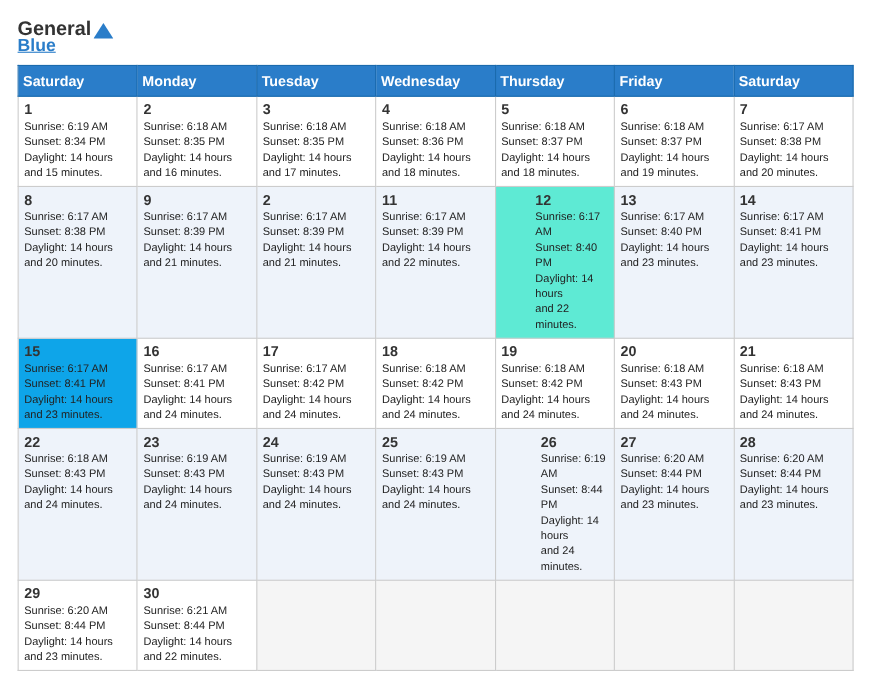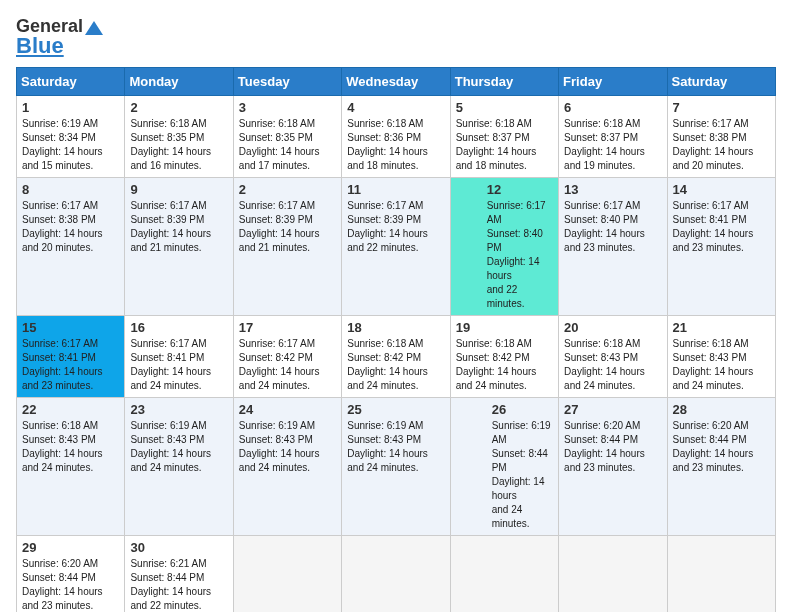--- a/index.html
+++ b/index.html
@@ -89,21 +89,21 @@
 <body>
 
 <div class="header-area">
   <div class="logo">
     <div class="logo-row">
       <span style="font-size:18px;font-weight:bold;color:#333;">General</span>
       <svg width="18" height="18" viewBox="0 0 18 18" style="margin-left:2px;margin-top:-2px;">
         <polygon points="9,2 18,16 0,16" fill="#2a7dc9"></polygon>
       </svg>
     </div>
-    <span style="font-size:22px;font-weight:bold;color:#2a7dc9;margin-top:-4px;text-decoration:underline;">Blue</span>
+    <span style="font-size:16px;font-weight:bold;color:#2a7dc9;margin-top:-4px;text-decoration:underline;">Blue</span>
   </div>
   <div class="title-area">
     <div class="month-title"></div>
     <div class="location-title"></div>
   </div>
 </div>
 
 <table class="calendar">
   <thead>
     <tr>

